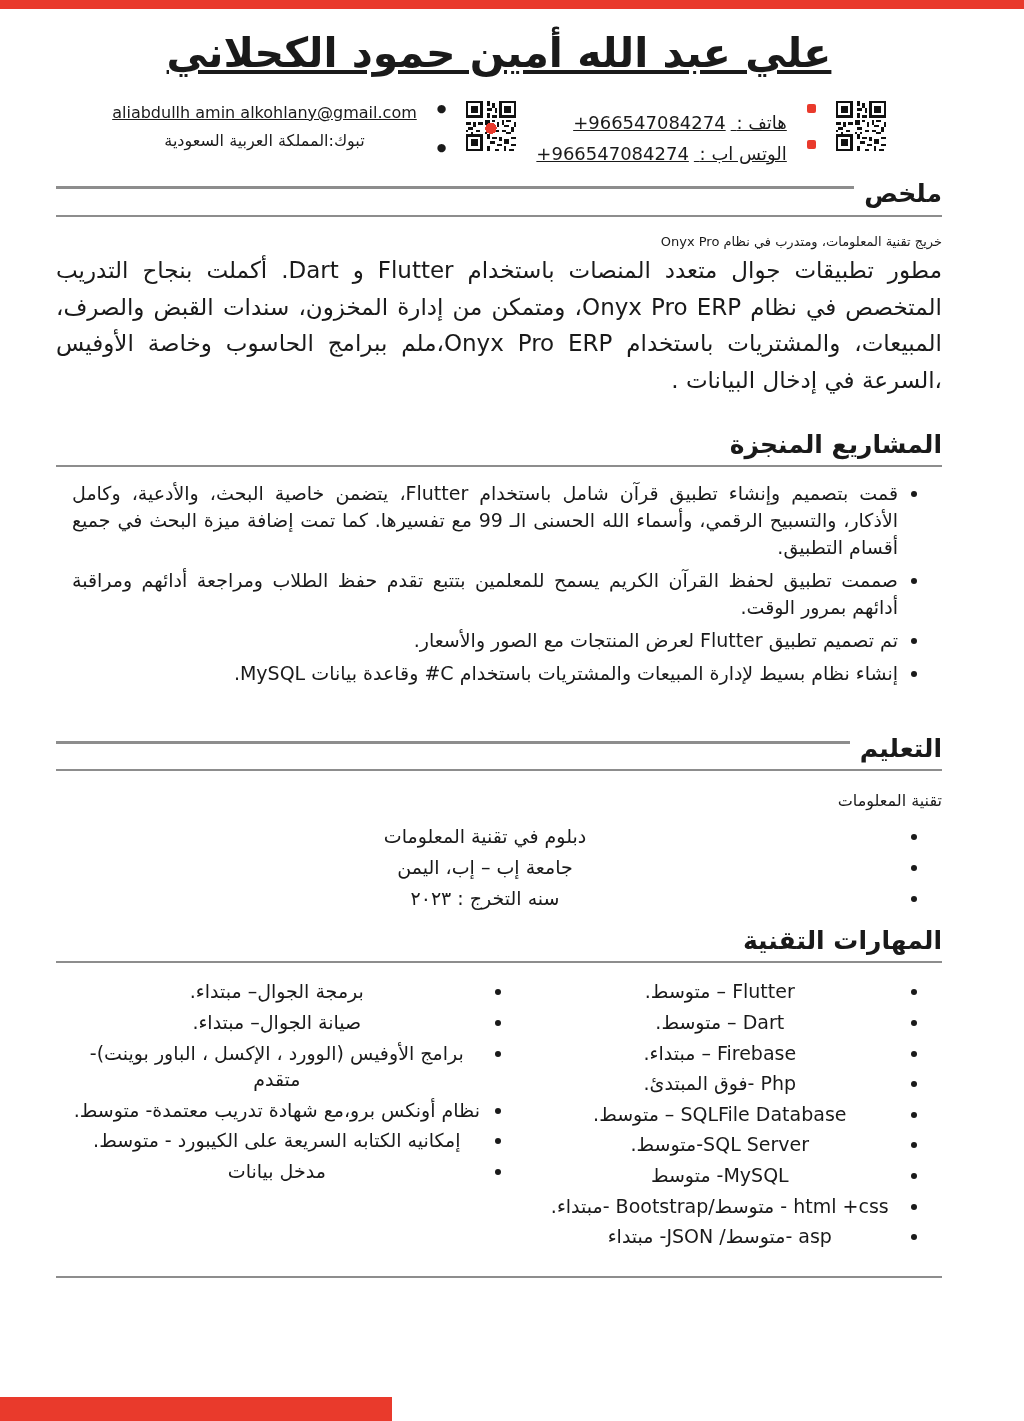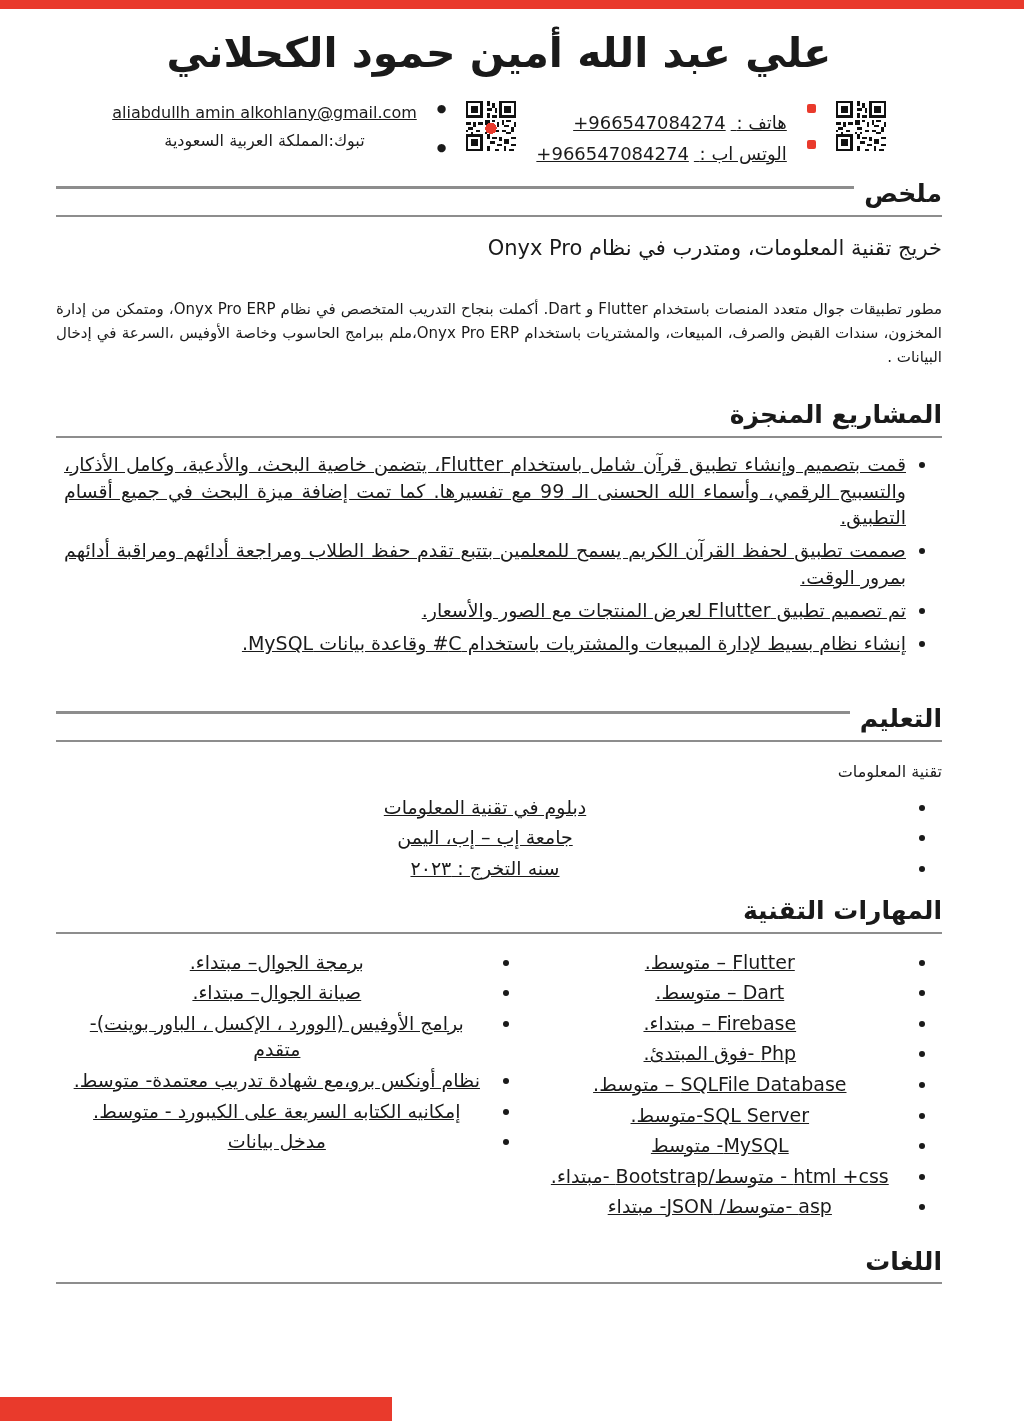--- a/index.html
+++ b/index.html
@@ -7,21 +7,21 @@
   html, body { background:#ffffff; }
   .page {
     position:relative; width:1024px; height:1421px; margin:0 auto;
     background:#ffffff; font-family:"DejaVu Sans", sans-serif;
     color:var(--ink); overflow:hidden; direction:rtl;
   }
   .topbar { position:absolute; top:0; left:0; width:1024px; height:9px; background:var(--accent); }
   .bottombar { position:absolute; bottom:0; left:0; width:392px; height:24px; background:var(--accent); }
   .content { padding:27px 82px 0 56px; }
 
-  .name { text-align:center; font-weight:700; font-size:41px; line-height:1.3; }
+  .name { text-align:center; font-weight:700; font-size:41px; line-height:1.3;text-decoration:underline; }
 
   .contacts { margin-top:8px; display:flex; justify-content:center; align-items:center; gap:20px; }
   .stack { display:flex; flex-direction:column; gap:9px; }
   .stack.right-edge { align-items:flex-start;margin-top:24px; }
   .stack.centered { align-items:center; }
   .crow { display:flex; align-items:center; font-size:18px; line-height:1.2; }
   .u { text-decoration:underline;text-align:right; }
   .u bdo { margin-right:5px; }
   .bullets { display:flex; flex-direction:column; gap:20px; }
   .bullet::before { content:"●"; font-size:11px; color:var(--ink); }
@@ -32,24 +32,24 @@
 
   .sec { margin-top:30px; }
   .sec.mt-sm { margin-top:14px; }
   .sec.mt-md { margin-top:22px; }
   .sec.gap-lg { margin-top:46px; }
   .sec-head { display:flex; gap:10px; }
   .sec-title { font-size:25px; font-weight:700; line-height:1.25; padding-bottom:5px; }
   .head-rule { flex:1; height:3px; background:var(--rule); margin-top:8px; }
   .rule { height:2px; background:var(--rule); }
 
-  .summary-intro { margin-top:15px; font-size:21px; line-height:1.55; }
-  .summary-body { font-size:15px; line-height:1.6; text-align:justify;margin-top:33px; }
+  .summary-intro { margin-top:15px; font-size:13px; line-height:1.55; }
+  .summary-body { font-size:23px; line-height:1.6; text-align:justify; }
 
-  ul.blist { margin:13px 8px 0; padding:0 28px 0 0; list-style:disc;text-decoration:underline; }
+  ul.blist { margin:13px 16px 0; padding:0 28px 0 0; list-style:disc; }
   ul.blist li { font-size:19px; line-height:1.42; margin-bottom:6px; text-align:justify; }
   ul.blist.tight li { margin-bottom:4px; text-align:center; line-height:1.4; }
 
   .edu-field { margin-top:20px; font-size:16px; font-weight:400; }
 
   .skills-cols { display:flex; margin-top:2px; }
   .skills-col-right { width:47%; }
   .skills-col-left { width:53%; }
 </style>
 </head>
@@ -166,20 +166,19 @@
             <li>برامج الأوفيس (الوورد ، الإكسل ، الباور بوينت)- متقدم</li>
             <li>نظام أونكس برو،مع شهادة تدريب معتمدة- متوسط.</li>
             <li>إمكانيه الكتابه السريعة على الكيبورد - متوسط.</li>
             <li>مدخل بيانات</li>
           </ul>
         </div>
       </div>
     </section>
 
     <section class="sec mt-md">
-      <h2 class="sec-title">اللغات</h2>
       <div class="rule"></div>
     </section>
 
   </div>
 
   <div class="bottombar"></div>
 </div>
 
 </body></html>

